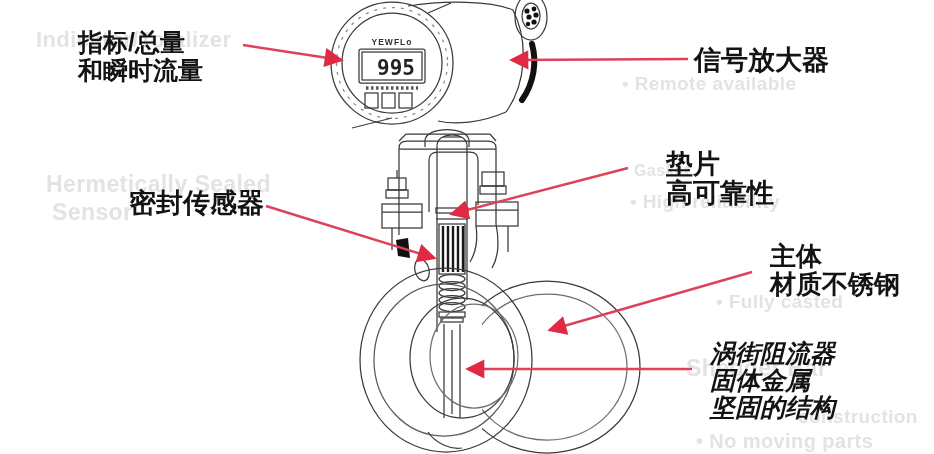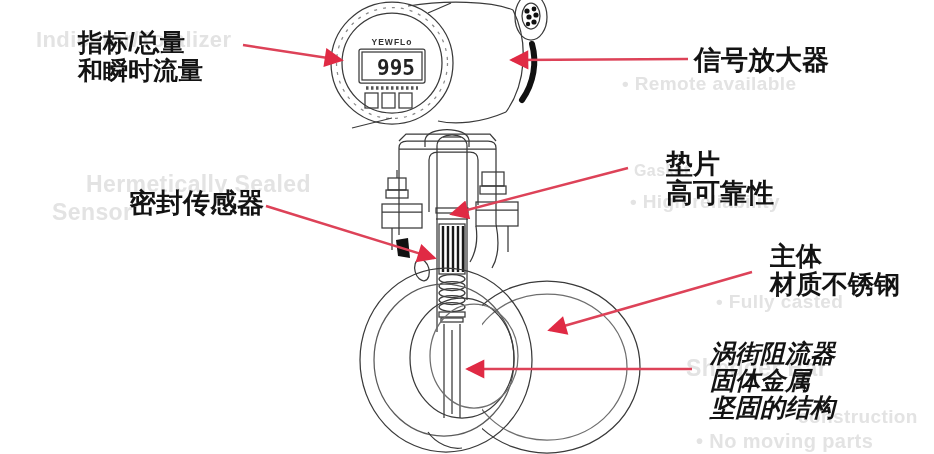--- a/index.html
+++ b/index.html
@@ -18,21 +18,21 @@
     letter-spacing:.4px;font-family:"Liberation Sans",sans-serif;
   }
   .lbl-indicator{left:78px;top:28px;font-size:25px;line-height:28px;}
   .lbl-amplifier{left:694px;top:45px;font-size:27px;}
   .lbl-gasket{left:666px;top:150px;font-size:27px;line-height:29px;}
   .lbl-sensor{left:90px;top:188px;font-size:27px;margin-left:39px;}
   .lbl-body{left:770px;top:242px;font-size:26px;line-height:28px;}
   .lbl-shedder{left:710px;top:340px;font-size:25px;line-height:27px;font-style:italic;}
   .gh-indicator{left:36px;top:27px;font-size:22px;}
   .gh-remote{left:622px;top:73px;font-size:19px;}
-  .gh-sealed1{left:46px;top:171px;font-size:23px;margin-left:40px;}
+  .gh-sealed1{left:46px;top:171px;font-size:23px;}
   .gh-sealed2{left:52px;top:199px;font-size:23px;}
   .gh-gasket1{left:634px;top:162px;font-size:16px;}
   .gh-gasket2{left:630px;top:191px;font-size:19px;}
   .gh-casted{left:716px;top:291px;font-size:19px;}
   .gh-shedderbar{left:686px;top:355px;font-size:23px;}
   .gh-construction{left:798px;top:406px;font-size:19px;}
   .gh-moving{left:696px;top:430px;font-size:20px;}
 </style>
 </head>
 <body>

